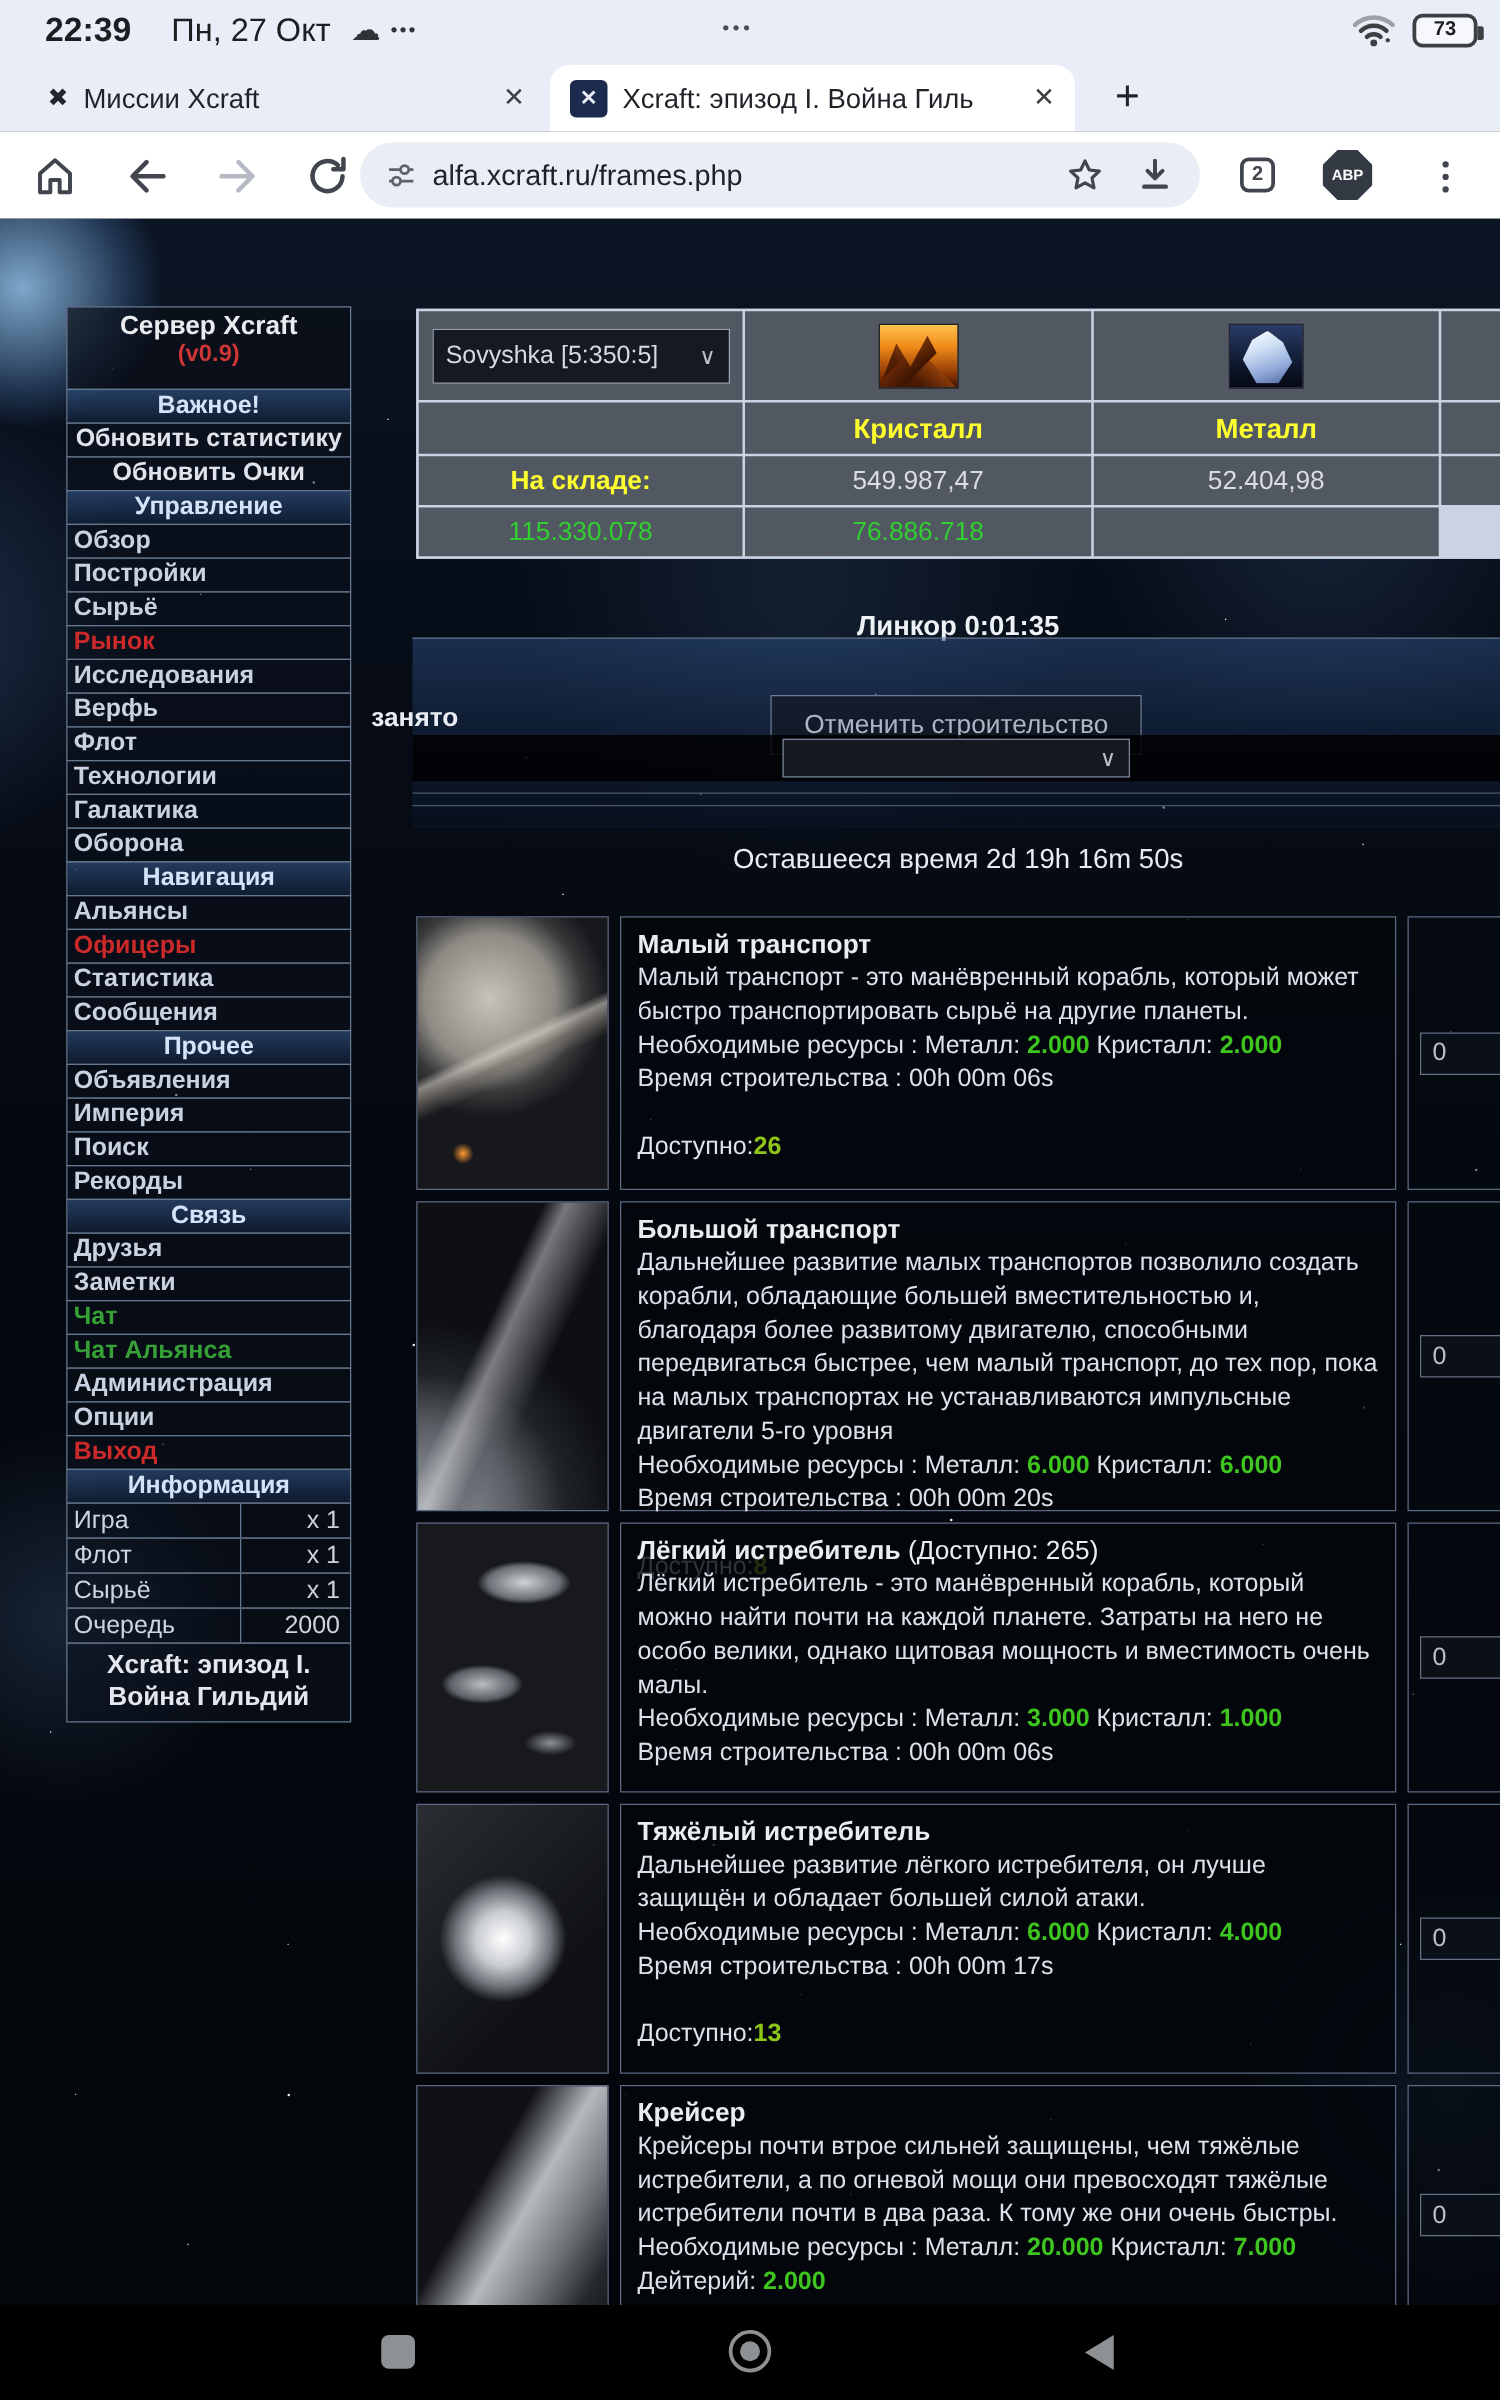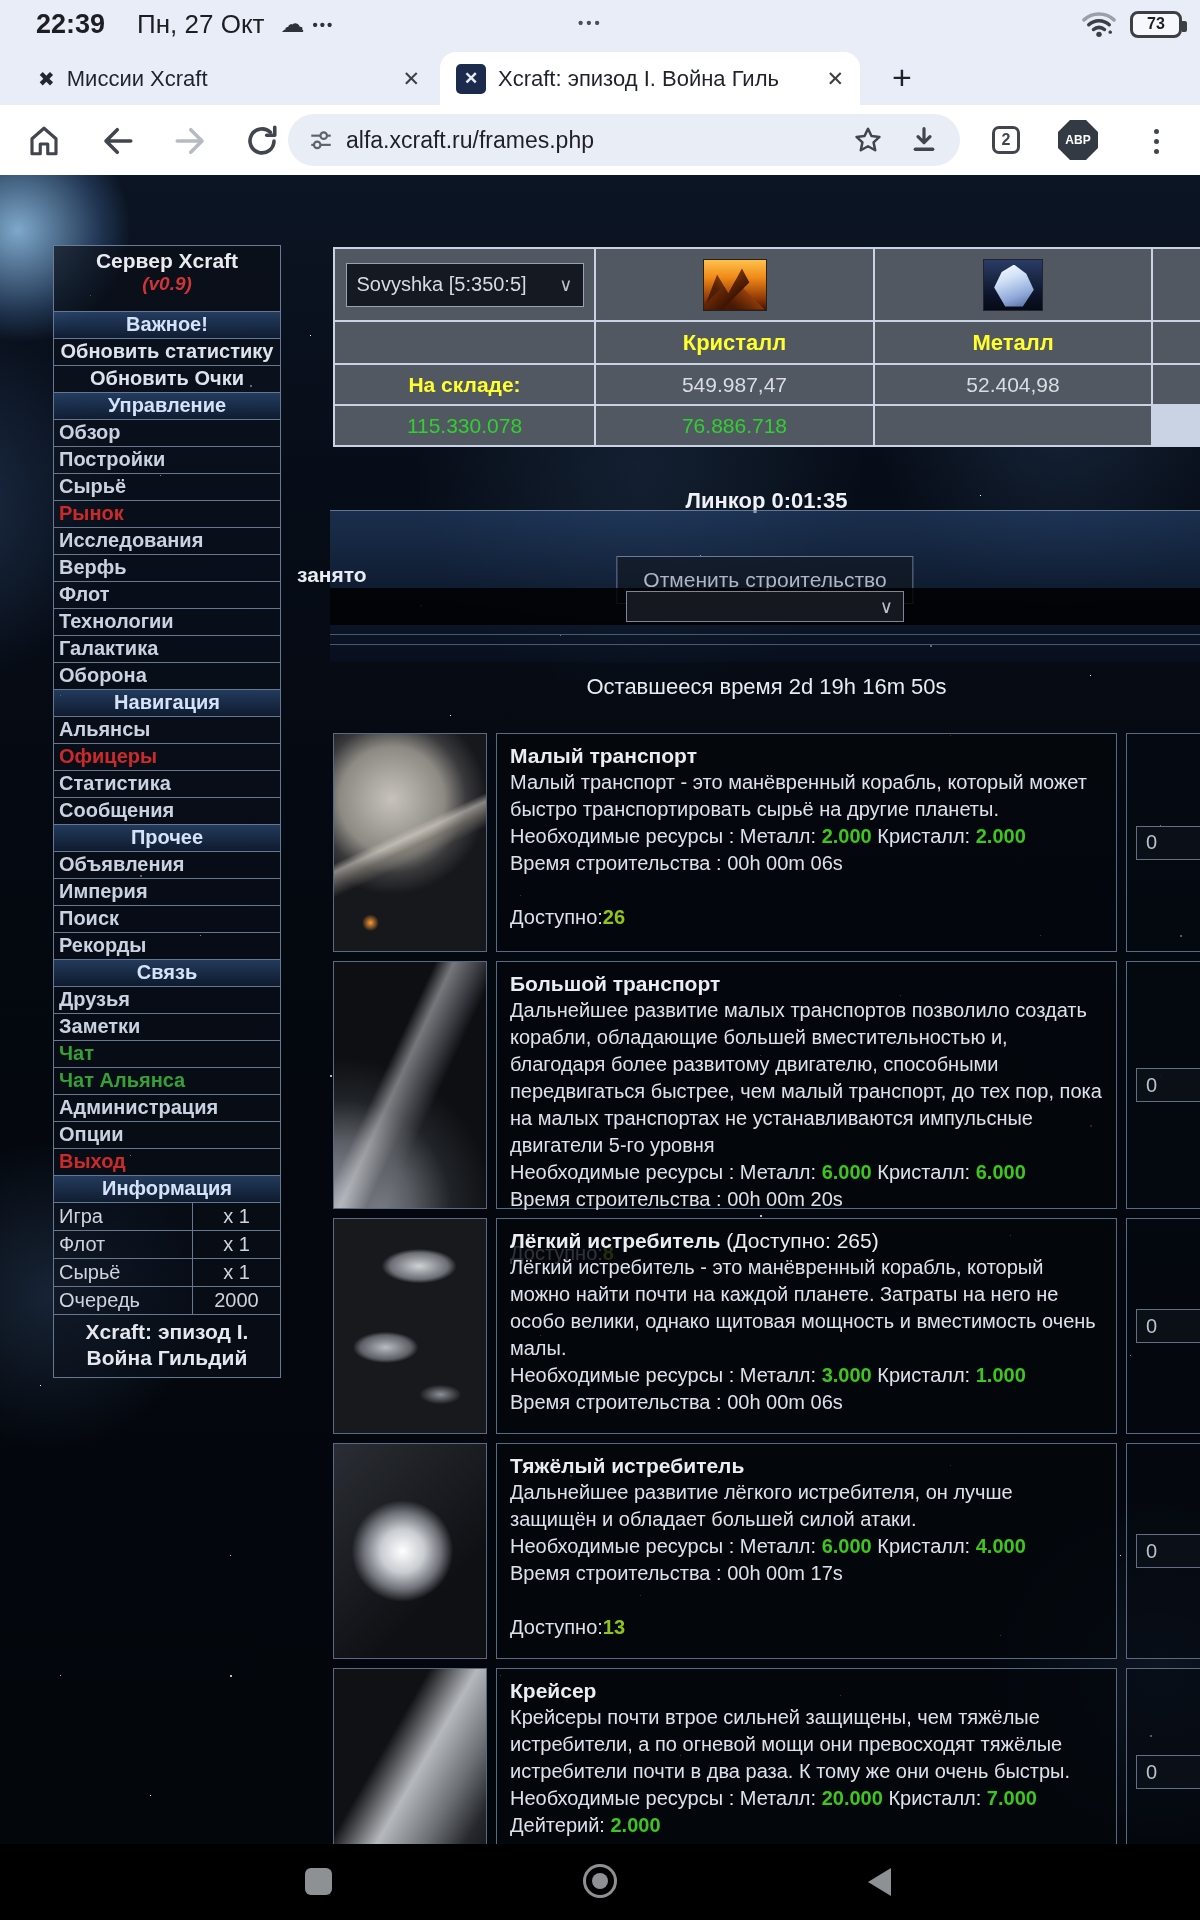--- a/index.html
+++ b/index.html
@@ -78,33 +78,33 @@
     box-shadow: 250px 210px #fff, 690px 260px #eef4ff, 1060px 230px #fff, 420px 430px #eef4ff,
     140px 700px #fff, 930px 470px #eef4ff, 1180px 760px #fff, 330px 900px #eef4ff, 760px 1040px #fff,
     1090px 950px #eef4ff, 230px 1500px #fff, 570px 1300px #eef4ff, 900px 1600px #fff,
     1150px 1560px #eef4ff, 80px 420px #fff; }
 
   
   .sidebar { position:absolute; left:53px; top:70px; width:228px; font-weight:bold; }
   .sb-server { border:1px solid #6a7c95; background:rgba(10,15,24,0.68); text-align:center;
     padding:3px 2px 16px; }
   .sb-server .t1 { color:#e9ebef; font-size:21px; }
-  .sb-server .t2 { color:#cf3535; font-size:19px;font-style:italic; }
+  .sb-server .t2 { color:#cf3535; font-size:19px; }
   .sb-item, .sb-head { border:1px solid #66788f; margin-top:-1px; padding:1px 5px 2px;
     font-size:20px; color:#c9d2e0; background:rgba(12,18,28,0.52); line-height:23px; }
   .sb-head { text-align:center; color:#d5e3f8;
     background:linear-gradient(180deg, rgba(45,75,118,0.75), rgba(18,33,58,0.72)); }
   .sb-item.center { text-align:center; color:#dfe4ec; }
   .sb-item.red { color:#cc2a2a; }
   .sb-item.green { color:#36a036; }
   .sb-inforow { display:flex; border:1px solid #66788f; margin-top:-1px;
     background:rgba(12,18,28,0.52); font-weight:normal; }
   .sb-inforow .k { flex:1; padding:2px 5px; font-size:20px; color:#ced4de; }
   .sb-inforow .v { width:88px; border-left:1px solid #66788f; padding:2px 8px; font-size:20px;
-    color:#ced4de; text-align:center; }
+    color:#ced4de; text-align:right; }
   .sb-footer { border:1px solid #66788f; margin-top:-1px; background:rgba(12,18,28,0.52);
     text-align:center; font-size:21px; color:#e4e8ee; padding:4px 6px 6px; line-height:26px; }
 
   
   .res-table { position:absolute; left:333px; top:72px; display:grid;
     grid-template-columns:259px 277px 276px 230px; grid-template-rows:71px 41px 39px 39px;
     gap:2px; background:#c9d3e3; border:2px solid #c9d3e3; width:1046px; }
   .res-cell { background:rgba(9,13,20,0.62); display:flex; align-items:center; justify-content:center; }
   .res-head { color:#ffff2e; font-weight:bold; font-size:22px; }
   .res-label { color:#ffff2e; font-weight:bold; font-size:21px; }

